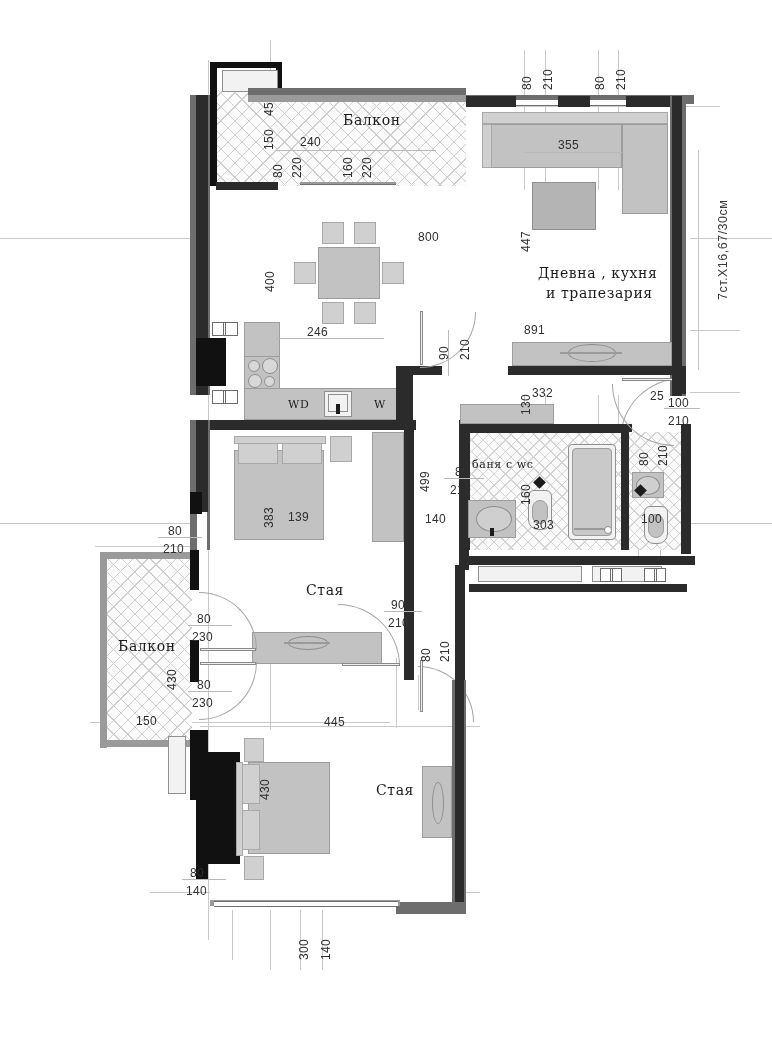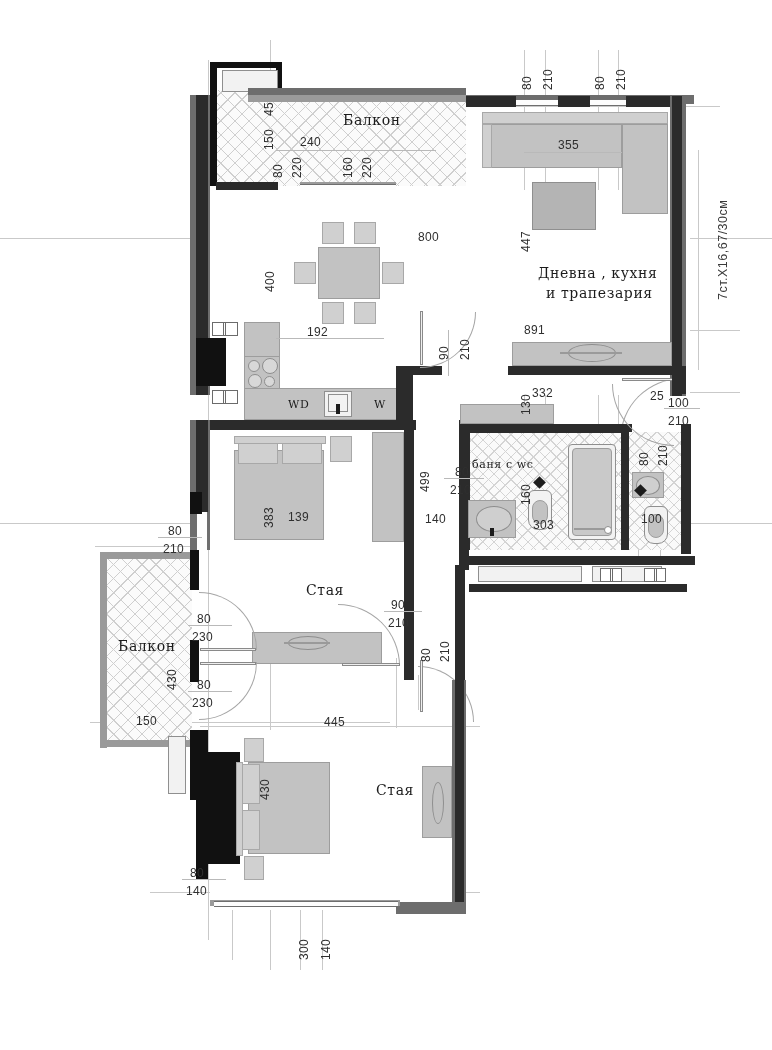--- a/index.html
+++ b/index.html
@@ -309,21 +309,21 @@
   <div class="dim" style="left:558px;top:138px;">355</div>
   <div class="dimline" style="left:524px;top:152px;width:98px;"></div>
 
   <div class="dim" style="left:418px;top:230px;">800</div>
   <div class="dim v" style="left:519px;top:252px;">447</div>
   <div class="dim" style="left:524px;top:323px;">891</div>
   <div class="dim" style="left:532px;top:386px;">332</div>
   <div class="dim v" style="left:519px;top:415px;">130</div>
 
   <div class="dim v" style="left:263px;top:292px;">400</div>
-  <div class="dim" style="left:307px;top:325px;">192</div>
+  <div class="dim" style="left:307px;top:325px;">246</div>
   <div class="dimline" style="left:276px;top:338px;width:108px;"></div>
 
   <div class="dim v" style="left:437px;top:360px;">90</div>
   <div class="dim v" style="left:458px;top:360px;">210</div>
   <div class="dimlineV" style="left:448px;top:330px;height:46px;"></div>
 
   <div class="dim" style="left:650px;top:389px;">25</div>
   <div class="dim" style="left:668px;top:396px;">100</div>
   <div class="dim" style="left:668px;top:414px;">210</div>
   <div class="dimline" style="left:664px;top:408px;width:36px;"></div>

